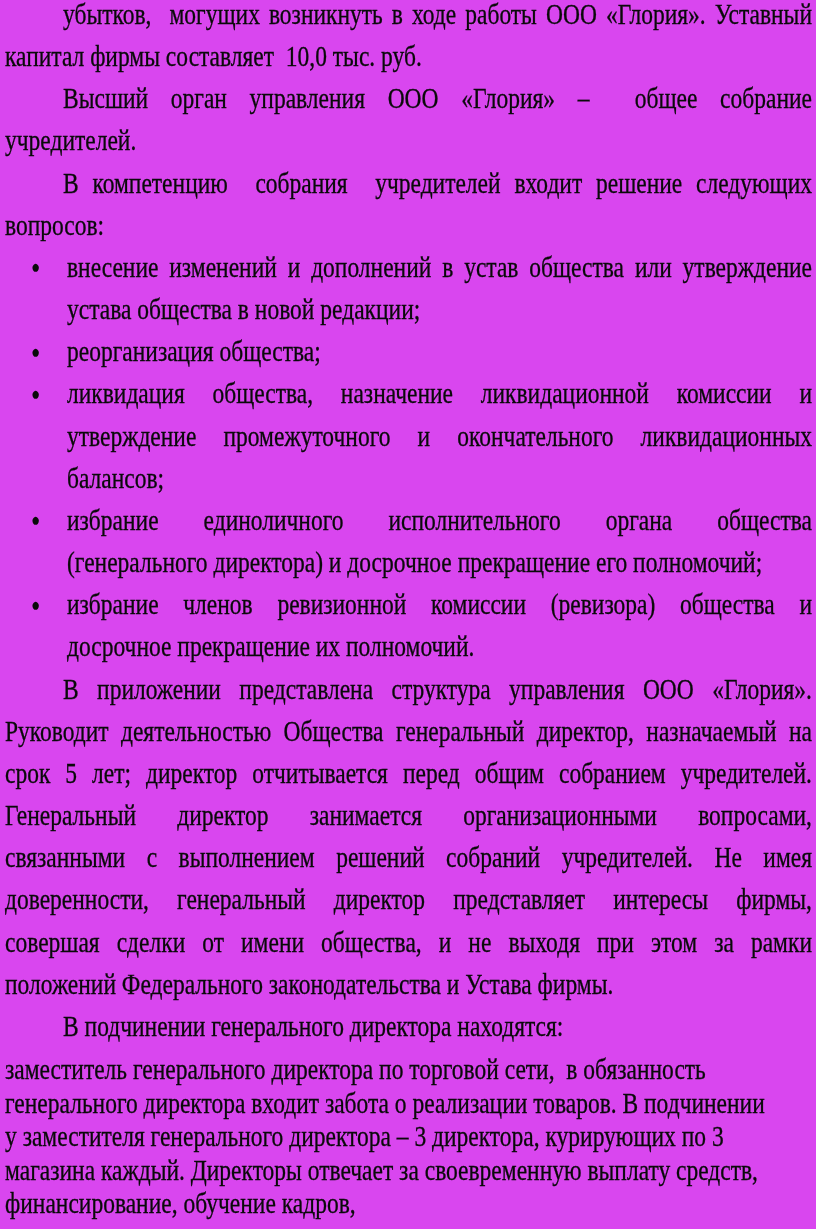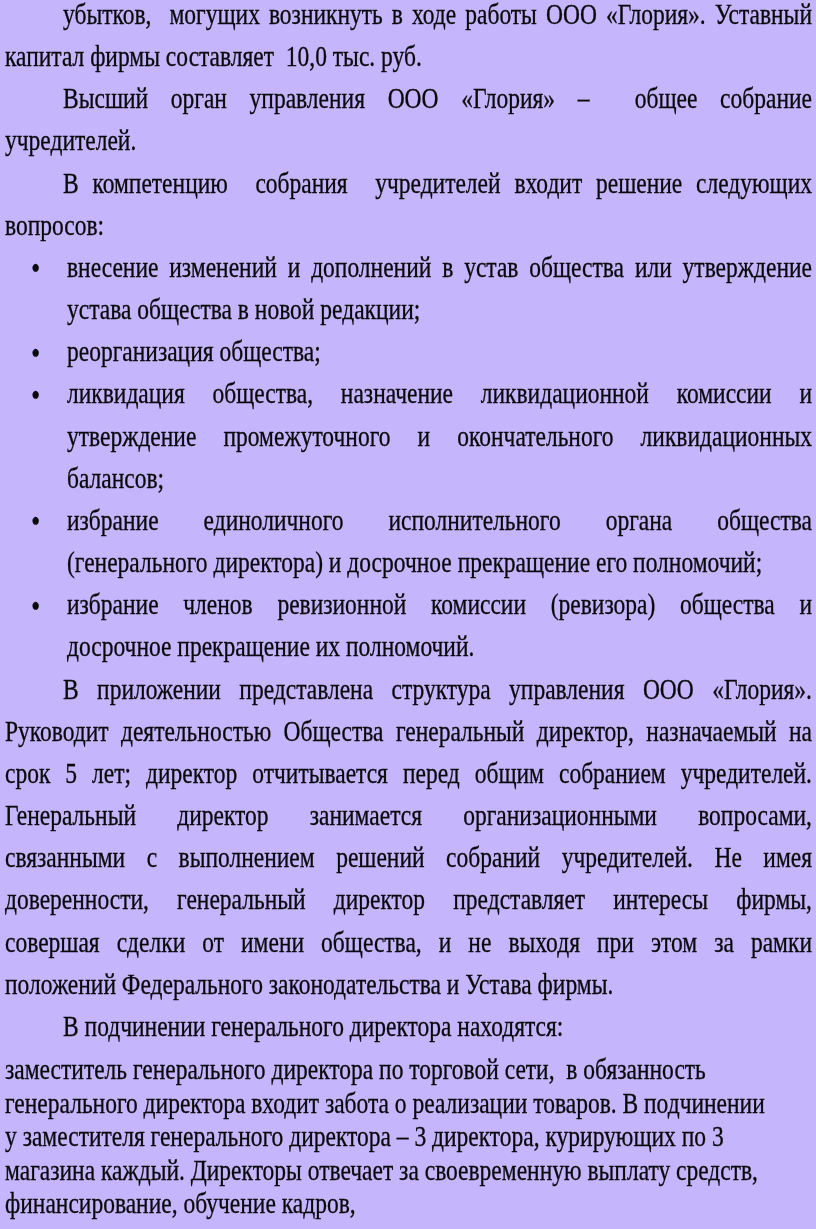--- a/index.html
+++ b/index.html
@@ -8,21 +8,21 @@
     background: #ffffff;
   }
   body {
     width: 816px;
     height: 1229px;
     overflow: hidden;
   }
   .page {
     width: 816px;
     height: 1229px;
-    background: #c4b5fd;
+    background: #d946ef;
     position: relative;
     overflow: hidden;
   }
   .content {
     padding: 0 4px 0 5px;
     margin-top: -7px;
     transform: scaleY(1.24);
     transform-origin: 0 0;
     font-family: "Liberation Serif", "DejaVu Serif", serif;
     font-size: 23.5px;

